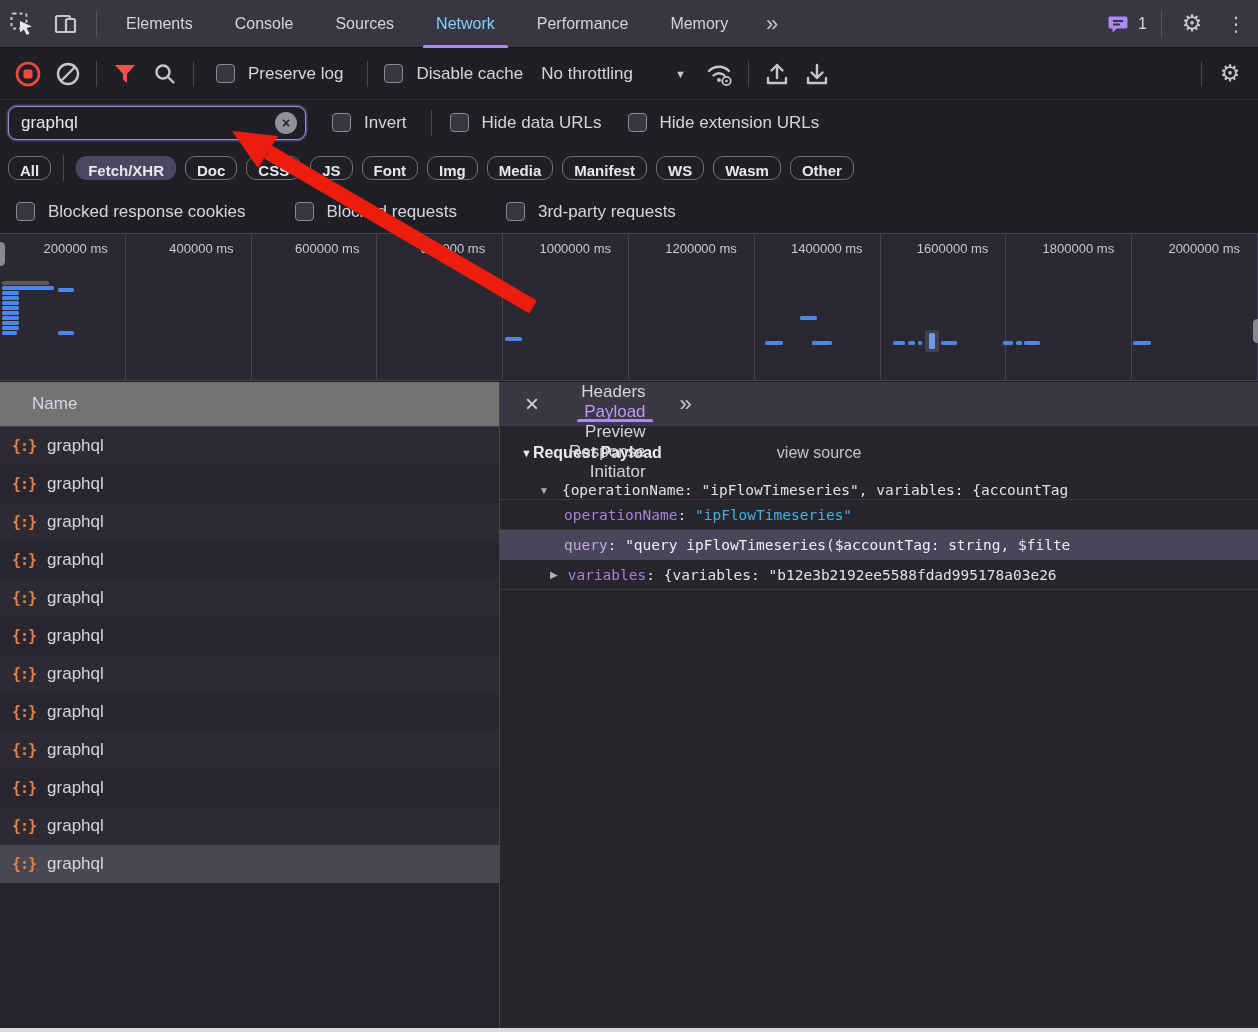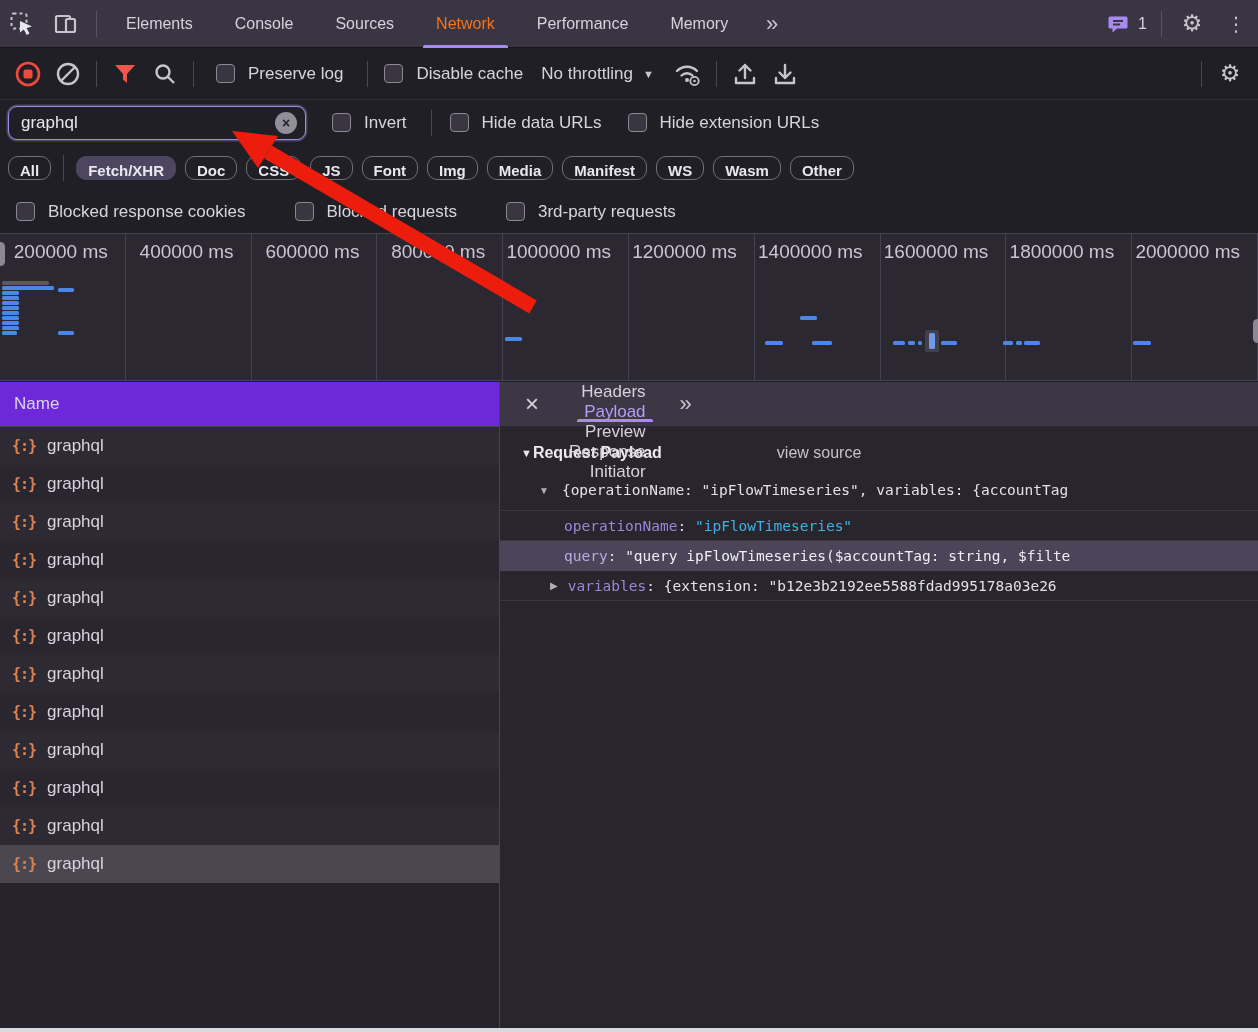--- a/index.html
+++ b/index.html
@@ -14,41 +14,41 @@
     position:absolute; top:0; left:0; right:0; height:48px;
     background:#3a3543; display:flex; align-items:center;
     border-bottom:1px solid #17151b;
   }
   .tabbar .icon-btn { width:44px; height:48px; display:flex; align-items:center; justify-content:center; }
   .vdiv { width:1px; height:26px; background:#57535f; margin:0 8px; }
   .tab {
     padding:0 21px; height:48px; display:flex; align-items:center;
     font-size:16px; color:#d6d2dc; position:relative; cursor:default; white-space:nowrap;
   }
-  .tab.active { color:#f97316; }
+  .tab.active { color:#7dd3fc; }
   .tab.active::after {
     content:""; position:absolute; left:8px; right:8px; bottom:0; height:3px;
     background:#a78bf0; border-radius:2px 2px 0 0;
   }
   .more-glyph { font-size:22px; color:#c8c4ce; letter-spacing:-2px; }
   .issues { display:flex; align-items:center; gap:8px; margin-left:auto; padding:0 6px; }
   .issues .count { font-size:16px; color:#d6d2dc; }
   .gear-glyph { font-size:23px; color:#c8c4ce; line-height:1; }
   .kebab { font-size:20px; color:#c8c4ce; }
   
   .toolbar {
     position:absolute; top:48px; left:0; right:0; height:52px;
     background:#211f26; display:flex; align-items:center; padding:0 8px;
     border-bottom:1px solid #302d38;
   }
   .toolbar .icon-btn { width:40px; height:40px; display:flex; align-items:center; justify-content:center; }
   .toolbar .vdiv { background:#4a4754; }
   .cb { display:inline-flex; align-items:flex-start; gap:13px; font-size:17px; color:#d8d4de; white-space:nowrap; }
   .cb .box { width:19px; height:19px; border:1.5px solid #8b8894; border-radius:4px; background:#393641; flex:none; }
-  .throttle { display:flex; align-items:center; gap:10px; margin:0 14px 0 18px; font-size:17px; }
+  .throttle { display:flex; align-items:center; gap:42px; margin:0 14px 0 18px; font-size:17px; }
   .caret { font-size:11px; color:#c8c4ce; }
   .spacer { flex:1; }
   
   .filterrow {
     position:absolute; top:100px; left:0; right:0; height:46px;
     display:flex; align-items:center; padding:0 8px; gap:0;
   }
   .filter-box {
     width:298px; height:34px; background:#211f26; border:1.5px solid #9f8ce0;
     box-shadow:0 0 0 1.5px rgba(159,140,224,.35); border-radius:9px;
@@ -81,31 +81,31 @@
     display:flex; align-items:center; padding:0 16px; gap:49px;
   }
   
   .overview {
     position:absolute; top:233px; left:0; right:0; height:148px;
     background:#2b2831; border-top:1px solid #454250; border-bottom:1px solid #454250;
     display:flex; overflow:hidden;
   }
   .tl-col {
     width:125.8px; flex:none; border-right:1px solid #454253;
-    text-align:right; padding:7px 17px 0 0; font-size:19px; color:#cac6d2; white-space:nowrap;
+    text-align:right; padding:7px 17px 0 0; font-size:13px; color:#cac6d2; white-space:nowrap;
   }
   .bars { position:absolute; inset:0; pointer-events:none; }
   .bar { position:absolute; border-radius:1.5px; }
   .ov-handle { position:absolute; width:9px; height:24px; background:#8b8894; border-radius:5px; }
   
   .main { position:absolute; top:382px; left:0; right:0; height:646px; display:flex; }
   .list { width:500px; flex:none; background:#26232c; border-right:1px solid #49454f; display:flex; flex-direction:column; }
   .list-header {
-    height:45px; flex:none; background:#6d28d9; border-bottom:1px solid #454250;
-    display:flex; align-items:center; padding-left:14px; font-size:17px; color:#dad7e0;
+    height:45px; flex:none; background:#737373; border-bottom:1px solid #454250;
+    display:flex; align-items:center; padding-left:32px; font-size:17px; color:#dad7e0;
   }
   .req-row { height:38px; flex:none; display:flex; align-items:center; gap:11px; padding-left:12px; font-size:17px; color:#d8d4de; }
   .req-row:nth-child(odd) { background:#2d2a33; }
   .req-row:nth-child(even) { background:#292630; }
   .req-row.selected { background:#4b4751; }
   .json-glyph { font-family:"DejaVu Sans Mono", monospace; font-size:15px; font-weight:bold; color:#e0824d; letter-spacing:-1px; }
   
   .detail { flex:1; display:flex; flex-direction:column; overflow:hidden; background:#28252d; }
   .tabbar2 {
     height:45px; flex:none; background:#3b3745; display:flex; align-items:center;
@@ -118,21 +118,21 @@
   .payload { flex:1; overflow:hidden; padding-top:17px; }
   .pl-title { display:flex; align-items:center; padding-left:21px; font-size:16px; }
   .pl-title .tri { font-size:11px; color:#e9e7ee; margin-right:1px; }
   .pl-title .t { font-weight:bold; color:#eceaf0; }
   .pl-title .vs { margin-left:115px; color:#c6c2cc; }
   .pl-preview {
     margin-top:20px; padding-left:39px; font-family:"DejaVu Sans Mono", monospace;
     font-size:14.5px; color:#e3e0e8; white-space:nowrap; display:flex; align-items:center;
   }
   .pl-preview .tri { font-size:10px; color:#b2aeb9; font-family:"Liberation Sans",sans-serif; margin-right:13px; }
-  .pl-rows { margin-top:12px; border-top:1px solid #3b3845; }
+  .pl-rows { margin-top:1px; border-top:1px solid #3b3845; }
   .pl-row {
     height:30px; display:flex; align-items:center; padding-left:64px;
     font-family:"DejaVu Sans Mono", monospace; font-size:14.5px; white-space:nowrap;
     border-bottom:1px solid #3b3845; color:#e3e0e8;
   }
   .pl-row .tri { font-size:10px; color:#b2aeb9; font-family:"Liberation Sans",sans-serif; margin-right:10px; }
   .pl-row.expandable { padding-left:50px; }
   .pl-row .k { color:#9c86d8; }
   .pl-row .v-string { color:#41b1e3; }
   .pl-row.selected { background:#4a4558; border-bottom-color:#4a4558; }
@@ -442,21 +442,21 @@
             </div>
             <div class="pl-row selected">
               <span class="k">query</span>
               <span>:&nbsp;</span>
               <span class="v">"query ipFlowTimeseries($accountTag: string, $filte</span>
             </div>
             <div class="pl-row expandable">
               <span class="tri">▶</span>
               <span class="k">variables</span>
               <span>:&nbsp;</span>
-              <span class="v">{extension: "b12e3b2192ee5588fdad995178a03e26</span>
+              <span class="v">{variables: "b12e3b2192ee5588fdad995178a03e26</span>
             </div>
           </div>
       </div>
     </div>
   </div>
 
   <div class="bottom-edge"></div>
 
   <svg class="arrow-svg" width="1258" height="1032" viewBox="0 0 1258 1032">
     <line x1="533" y1="307" x2="268" y2="152" stroke="#ed1d0e" stroke-width="15"></line>

